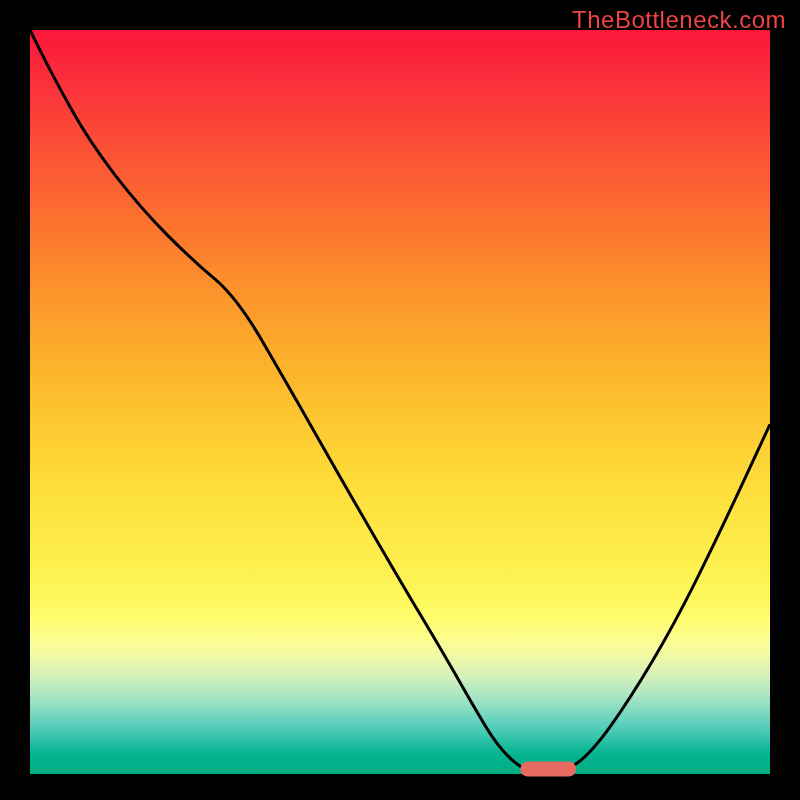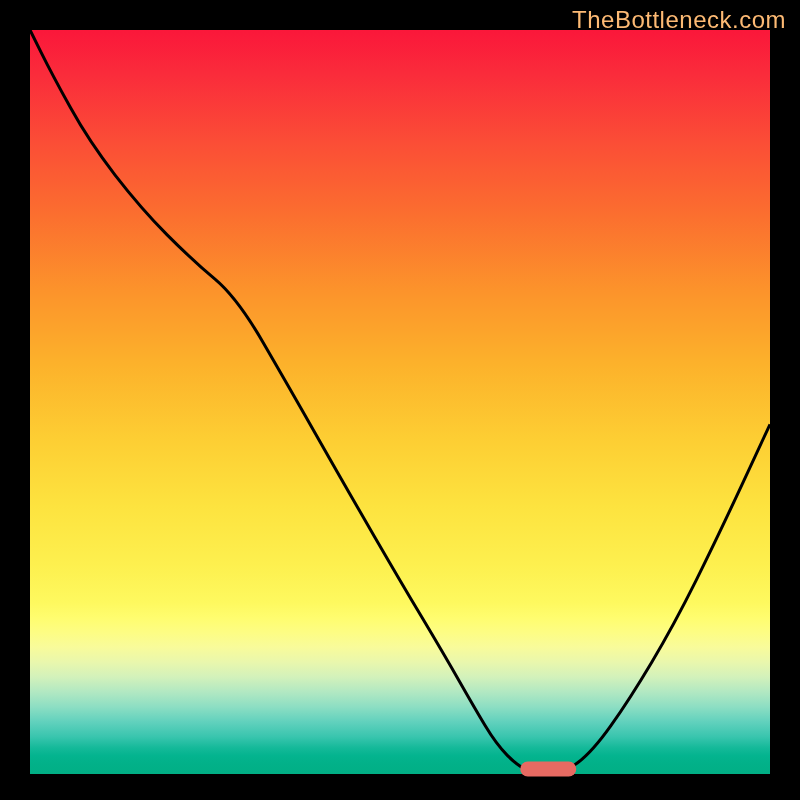--- a/index.html
+++ b/index.html
@@ -14,21 +14,21 @@
   .frame {
     position: relative;
     width: 800px;
     height: 800px;
     background: #000;
   }
   .watermark {
     position: absolute;
     top: 6px;
     right: 14px;
-    color: #fdba74;
+    color: #ef4444;
     font-size: 24px;
     font-weight: 500;
     letter-spacing: 0.5px;
     z-index: 10;
     user-select: none;
   }
   .plot-area {
     position: absolute;
     left: 30px;
     top: 30px;

